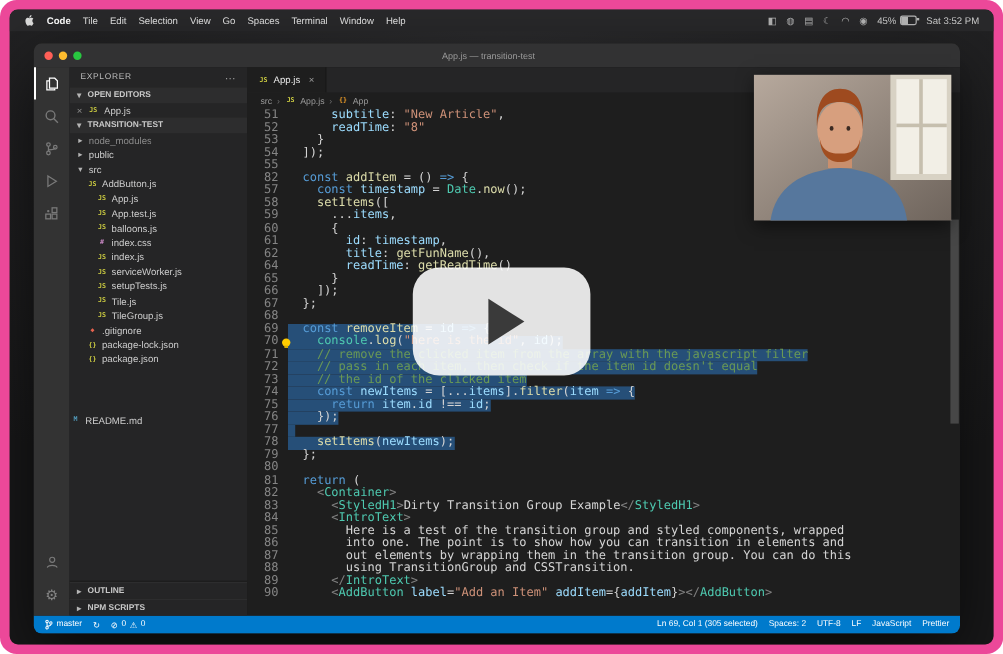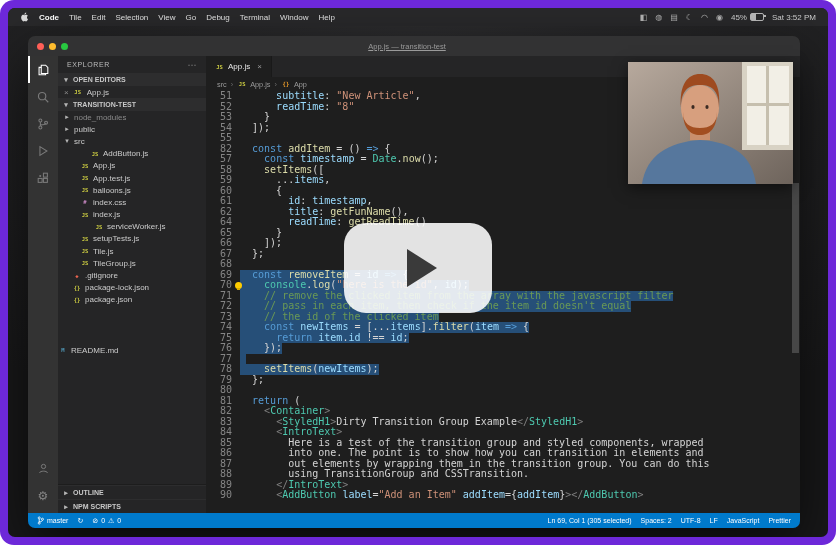--- a/index.html
+++ b/index.html
@@ -1,37 +1,37 @@
 <!DOCTYPE html>
 <html><head>
 <meta charset="utf-8">
 <style>
   html,body{margin:0;padding:0;width:836px;height:545px;overflow:hidden;background:#fff;
     font-family:"Liberation Sans",sans-serif;-webkit-font-smoothing:antialiased;}
-  .video{position:absolute;inset:0;background:#6d28d9;border-radius:14px;overflow:hidden;}
+  .video{position:absolute;inset:0;background:#ec4899;border-radius:14px;overflow:hidden;}
   
   .screen{position:absolute;left:8px;top:8px;right:8px;bottom:8px;border-radius:7px;overflow:hidden;
     background:radial-gradient(120% 120% at 50% 0%,#2c2c2e 0%,#19191a 70%);}
   .menubar{position:absolute;top:0;left:0;right:0;height:18px;background:#29292b;display:flex;
     align-items:center;padding:0 12px;gap:10px;color:#e3e3e3;font-size:8px;}
   .menubar .apple-wrap{display:flex;align-items:center;}
   .mi{white-space:nowrap;}
   .mi.bold{font-weight:bold;color:#fff;}
   .mb-right{margin-left:auto;display:flex;align-items:center;gap:8px;color:#cfcfcf;font-size:8px;}
   .mx{font-size:8px;opacity:.85;}
   .batt-shape{display:inline-block;width:12px;height:6px;border:1px solid #bbb;border-radius:2px;position:relative;background:linear-gradient(90deg,#bbb 0 45%,transparent 45%);}
   .batt-shape::after{content:"";position:absolute;right:-3px;top:1px;width:2px;height:2px;background:#bbb;}
   
   .window{position:absolute;left:20px;top:28px;width:772px;height:492px;background:#1e1e1e;
     border-radius:7px;box-shadow:0 22px 60px rgba(0,0,0,.65);overflow:hidden;display:flex;flex-direction:column;}
   .titlebar{flex:0 0 20px;background:#323233;position:relative;display:flex;align-items:center;}
   .traffic{display:flex;gap:5px;margin-left:9px;z-index:2;}
   .dot{width:7px;height:7px;border-radius:50%;}
   .dot.r{background:#ff5f57}.dot.y{background:#febc2e}.dot.g{background:#28c840}
-  .title-text{position:absolute;left:0;right:14px;text-align:center;color:#9a9a9a;font-size:7.5px;pointer-events:none;text-decoration:underline;}
+  .title-text{position:absolute;left:0;right:14px;text-align:center;color:#9a9a9a;font-size:7.5px;pointer-events:none;}
   .wbody{flex:1;display:flex;min-height:0;}
   
   .activitybar{flex:0 0 30px;background:#333333;display:flex;flex-direction:column;align-items:center;position:relative;}
   .ab-icon{width:30px;height:27px;display:flex;align-items:center;justify-content:center;color:#7a7a7a;}
   .ab-icon.active{color:#ffffff;box-shadow:inset 2px 0 0 #ffffff;}
   .ab-bottom{position:absolute;bottom:4px;left:0;right:0;display:flex;flex-direction:column;align-items:center;}
   .gear{font-size:12px;color:#858585;line-height:1;}
   
   .sidebar{flex:0 0 148px;background:#252526;color:#cccccc;position:relative;overflow:hidden;font-size:8px;}
   .sb-header{height:17px;display:flex;align-items:center;padding:0 9px;font-size:7px;letter-spacing:.6px;color:#bbbbbb;}
@@ -93,21 +93,21 @@
             <path fill="#dddddd" d="M7.7 5.8c0-1.2 1-1.8 1-1.8-.5-.8-1.4-.9-1.7-.9-.7-.1-1.4.4-1.8.4-.4 0-.9-.4-1.5-.4-.8 0-1.6.5-2 1.2-.9 1.5-.2 3.7.6 4.9.4.6.9 1.2 1.5 1.2.6 0 .8-.4 1.5-.4s.9.4 1.5.4 1-.6 1.4-1.2c.5-.7.7-1.3.7-1.3s-1.2-.5-1.2-2.1zM6.4 2.3c.4-.5.6-1.1.5-1.7-.5 0-1.1.4-1.5.8-.3.4-.6 1-.5 1.6.6.1 1.2-.3 1.5-.7z"></path>
           </svg>
       </span>
       <span style="display:flex;gap:10px;">
           <span class="mi bold">Code</span>
           <span class="mi">Tile</span>
           <span class="mi">Edit</span>
           <span class="mi">Selection</span>
           <span class="mi">View</span>
           <span class="mi">Go</span>
-          <span class="mi">Debug</span>
+          <span class="mi">Spaces</span>
           <span class="mi">Terminal</span>
           <span class="mi">Window</span>
           <span class="mi">Help</span>
         </span>
       <span class="mb-right">
         <span style="display:flex;gap:8px;">
             <span class="mx">◧</span>
             <span class="mx">◍</span>
             <span class="mx">▤</span>
             <span class="mx">☾</span>
@@ -206,21 +206,21 @@
                 <span class="flabel muted">node_modules</span>
               </div>
               <div class="tree-row" style="padding-left: 5px;">
                 <span class="chev">▸</span>
                 <span class="flabel">public</span>
               </div>
               <div class="tree-row" style="padding-left: 5px;">
                 <span class="chev">▾</span>
                 <span class="flabel">src</span>
               </div>
-              <div class="tree-row" style="padding-left: 32px;">
+              <div class="tree-row" style="padding-left: 14px;">
                 <span class="fico" style="color: rgb(203, 203, 65);">JS</span>
                 <span class="flabel">AddButton.js</span>
               </div>
               <div class="tree-row" style="padding-left: 22px;">
                 <span class="fico" style="color: rgb(203, 203, 65);">JS</span>
                 <span class="flabel">App.js</span>
               </div>
               <div class="tree-row" style="padding-left: 22px;">
                 <span class="fico" style="color: rgb(203, 203, 65);">JS</span>
                 <span class="flabel">App.test.js</span>
@@ -230,21 +230,21 @@
                 <span class="flabel">balloons.js</span>
               </div>
               <div class="tree-row" style="padding-left: 22px;">
                 <span class="fico" style="color: rgb(197, 134, 192);">#</span>
                 <span class="flabel">index.css</span>
               </div>
               <div class="tree-row" style="padding-left: 22px;">
                 <span class="fico" style="color: rgb(203, 203, 65);">JS</span>
                 <span class="flabel">index.js</span>
               </div>
-              <div class="tree-row" style="padding-left: 36px;">
+              <div class="tree-row" style="padding-left: 22px;">
                 <span class="fico" style="color: rgb(203, 203, 65);">JS</span>
                 <span class="flabel">serviceWorker.js</span>
               </div>
               <div class="tree-row" style="padding-left: 22px;">
                 <span class="fico" style="color: rgb(203, 203, 65);">JS</span>
                 <span class="flabel">setupTests.js</span>
               </div>
               <div class="tree-row" style="padding-left: 22px;">
                 <span class="fico" style="color: rgb(203, 203, 65);">JS</span>
                 <span class="flabel">Tile.js</span>

